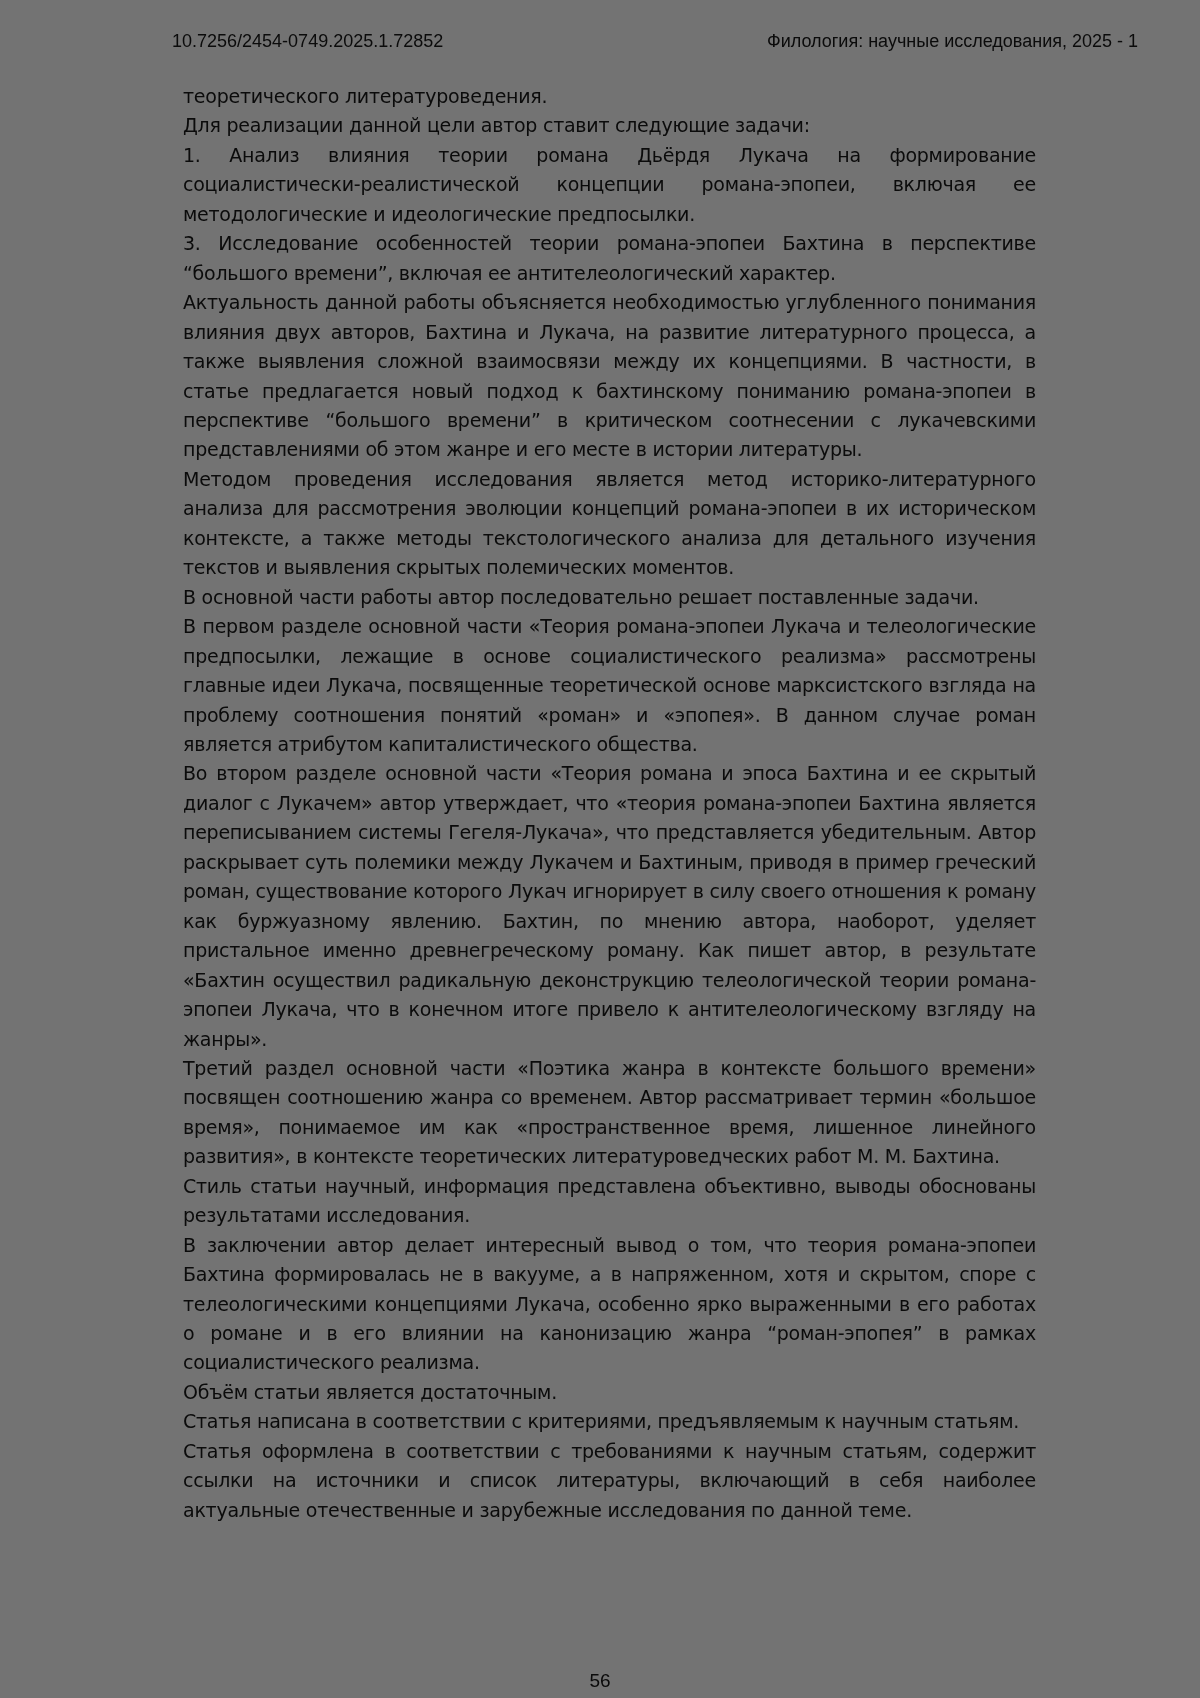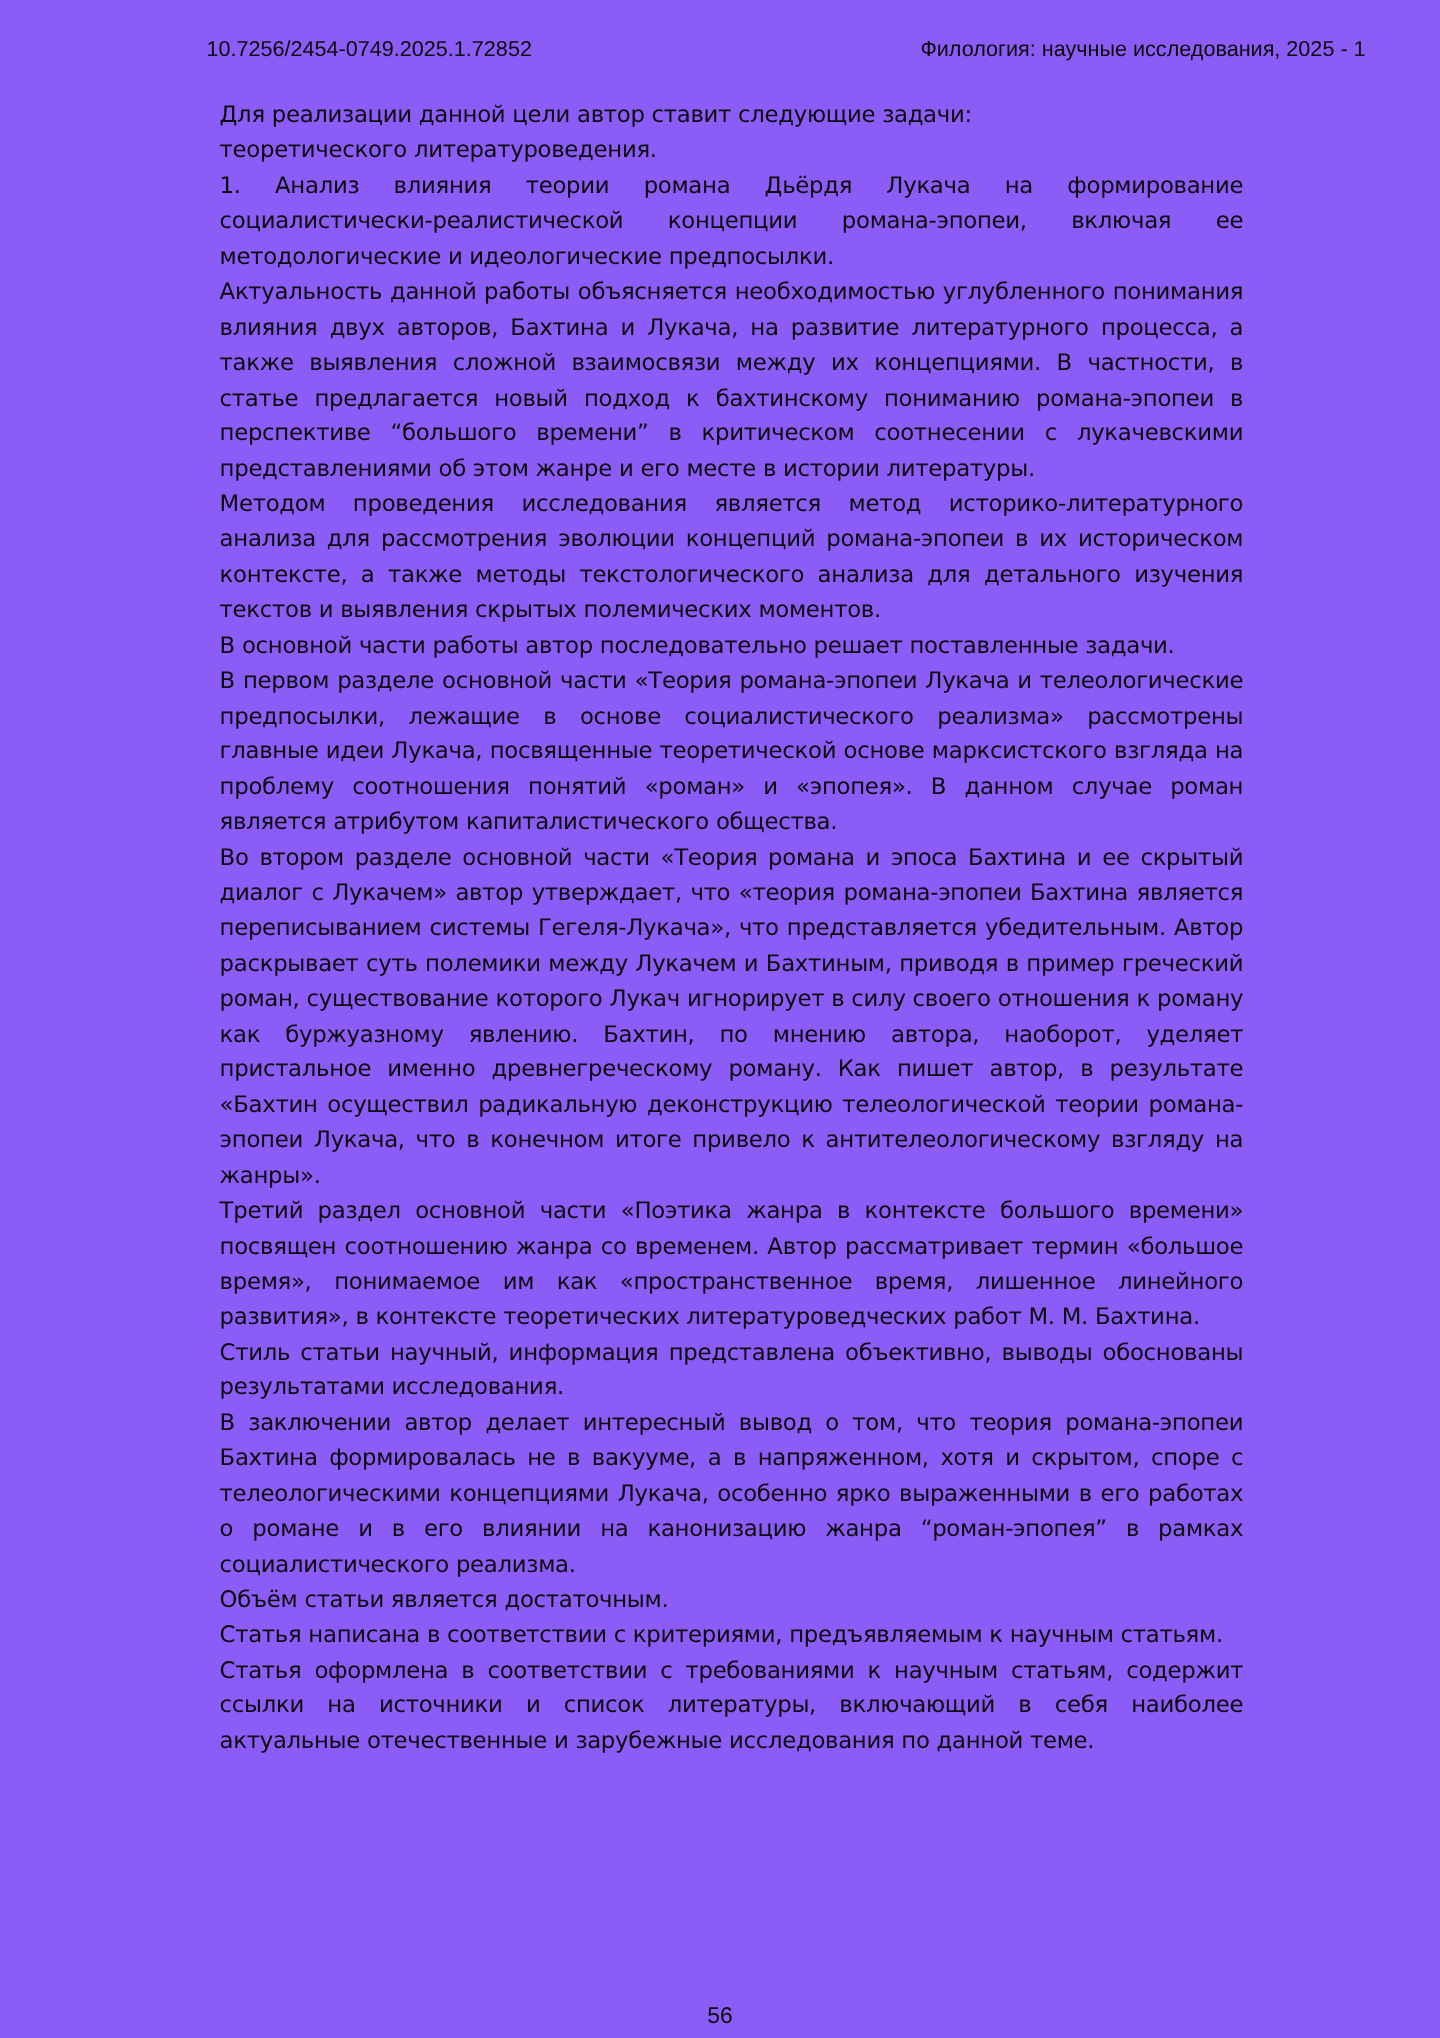--- a/index.html
+++ b/index.html
@@ -4,21 +4,21 @@
 <style>
   html, body {
     margin: 0;
     padding: 0;
     background: #ffffff;
   }
   .page {
     position: relative;
     width: 1200px;
     height: 1698px;
-    background: #8b5cf6;
+    background: #737373;
     overflow: hidden;
     color: #0b0b0b;
   }
   .header {
     position: absolute;
     top: 31px;
     left: 172px;
     width: 966px;
     display: flex;
     justify-content: space-between;
@@ -56,23 +56,24 @@
 <body>
 
 <div class="page">
 
   <div class="header">
     <span class="doi">10.7256/2454-0749.2025.1.72852</span>
     <span class="journal">Филология: научные исследования, 2025 - 1</span>
   </div>
 
   <div class="content">
+    <p>теоретического литературоведения.</p>
     <p>Для реализации данной цели автор ставит следующие задачи:</p>
-    <p>теоретического литературоведения.</p>
     <p>1. Анализ влияния теории романа Дьёрдя Лукача на формирование социалистически-реалистической концепции романа-эпопеи, включая ее методологические и идеологические предпосылки.</p>
+    <p>3. Исследование особенностей теории романа-эпопеи Бахтина в перспективе “большого времени”, включая ее антителеологический характер.</p>
     <p>Актуальность данной работы объясняется необходимостью углубленного понимания влияния двух авторов, Бахтина и Лукача, на развитие литературного процесса, а также выявления сложной взаимосвязи между их концепциями. В частности, в статье предлагается новый подход к бахтинскому пониманию романа-эпопеи в перспективе “большого времени” в критическом соотнесении с лукачевскими представлениями об этом жанре и его месте в истории литературы.</p>
     <p>Методом проведения исследования является метод историко-литературного анализа для рассмотрения эволюции концепций романа-эпопеи в их историческом контексте, а также методы текстологического анализа для детального изучения текстов и выявления скрытых полемических моментов.</p>
     <p>В основной части работы автор последовательно решает поставленные задачи.</p>
     <p>В первом разделе основной части «Теория романа-эпопеи Лукача и телеологические предпосылки, лежащие в основе социалистического реализма» рассмотрены главные идеи Лукача, посвященные теоретической основе марксистского взгляда на проблему соотношения понятий «роман» и «эпопея». В данном случае роман является атрибутом капиталистического общества.</p>
     <p>Во втором разделе основной части «Теория романа и эпоса Бахтина и ее скрытый диалог с Лукачем» автор утверждает, что «теория романа-эпопеи Бахтина является переписыванием системы Гегеля-Лукача», что представляется убедительным. Автор раскрывает суть полемики между Лукачем и Бахтиным, приводя в пример греческий роман, существование которого Лукач игнорирует в силу своего отношения к роману как буржуазному явлению. Бахтин, по мнению автора, наоборот, уделяет пристальное именно древнегреческому роману. Как пишет автор, в результате «Бахтин осуществил радикальную деконструкцию телеологической теории романа-эпопеи Лукача, что в конечном итоге привело к антителеологическому взгляду на жанры».</p>
     <p>Третий раздел основной части «Поэтика жанра в контексте большого времени» посвящен соотношению жанра со временем. Автор рассматривает термин «большое время», понимаемое им как «пространственное время, лишенное линейного развития», в контексте теоретических литературоведческих работ М. М. Бахтина.</p>
     <p>Стиль статьи научный, информация представлена объективно, выводы обоснованы результатами исследования.</p>
     <p>В заключении автор делает интересный вывод о том, что теория романа-эпопеи Бахтина формировалась не в вакууме, а в напряженном, хотя и скрытом, споре с телеологическими концепциями Лукача, особенно ярко выраженными в его работах о романе и в его влиянии на канонизацию жанра “роман-эпопея” в рамках социалистического реализма.</p>
     <p>Объём статьи является достаточным.</p>
     <p>Статья написана в соответствии с критериями, предъявляемым к научным статьям.</p>

